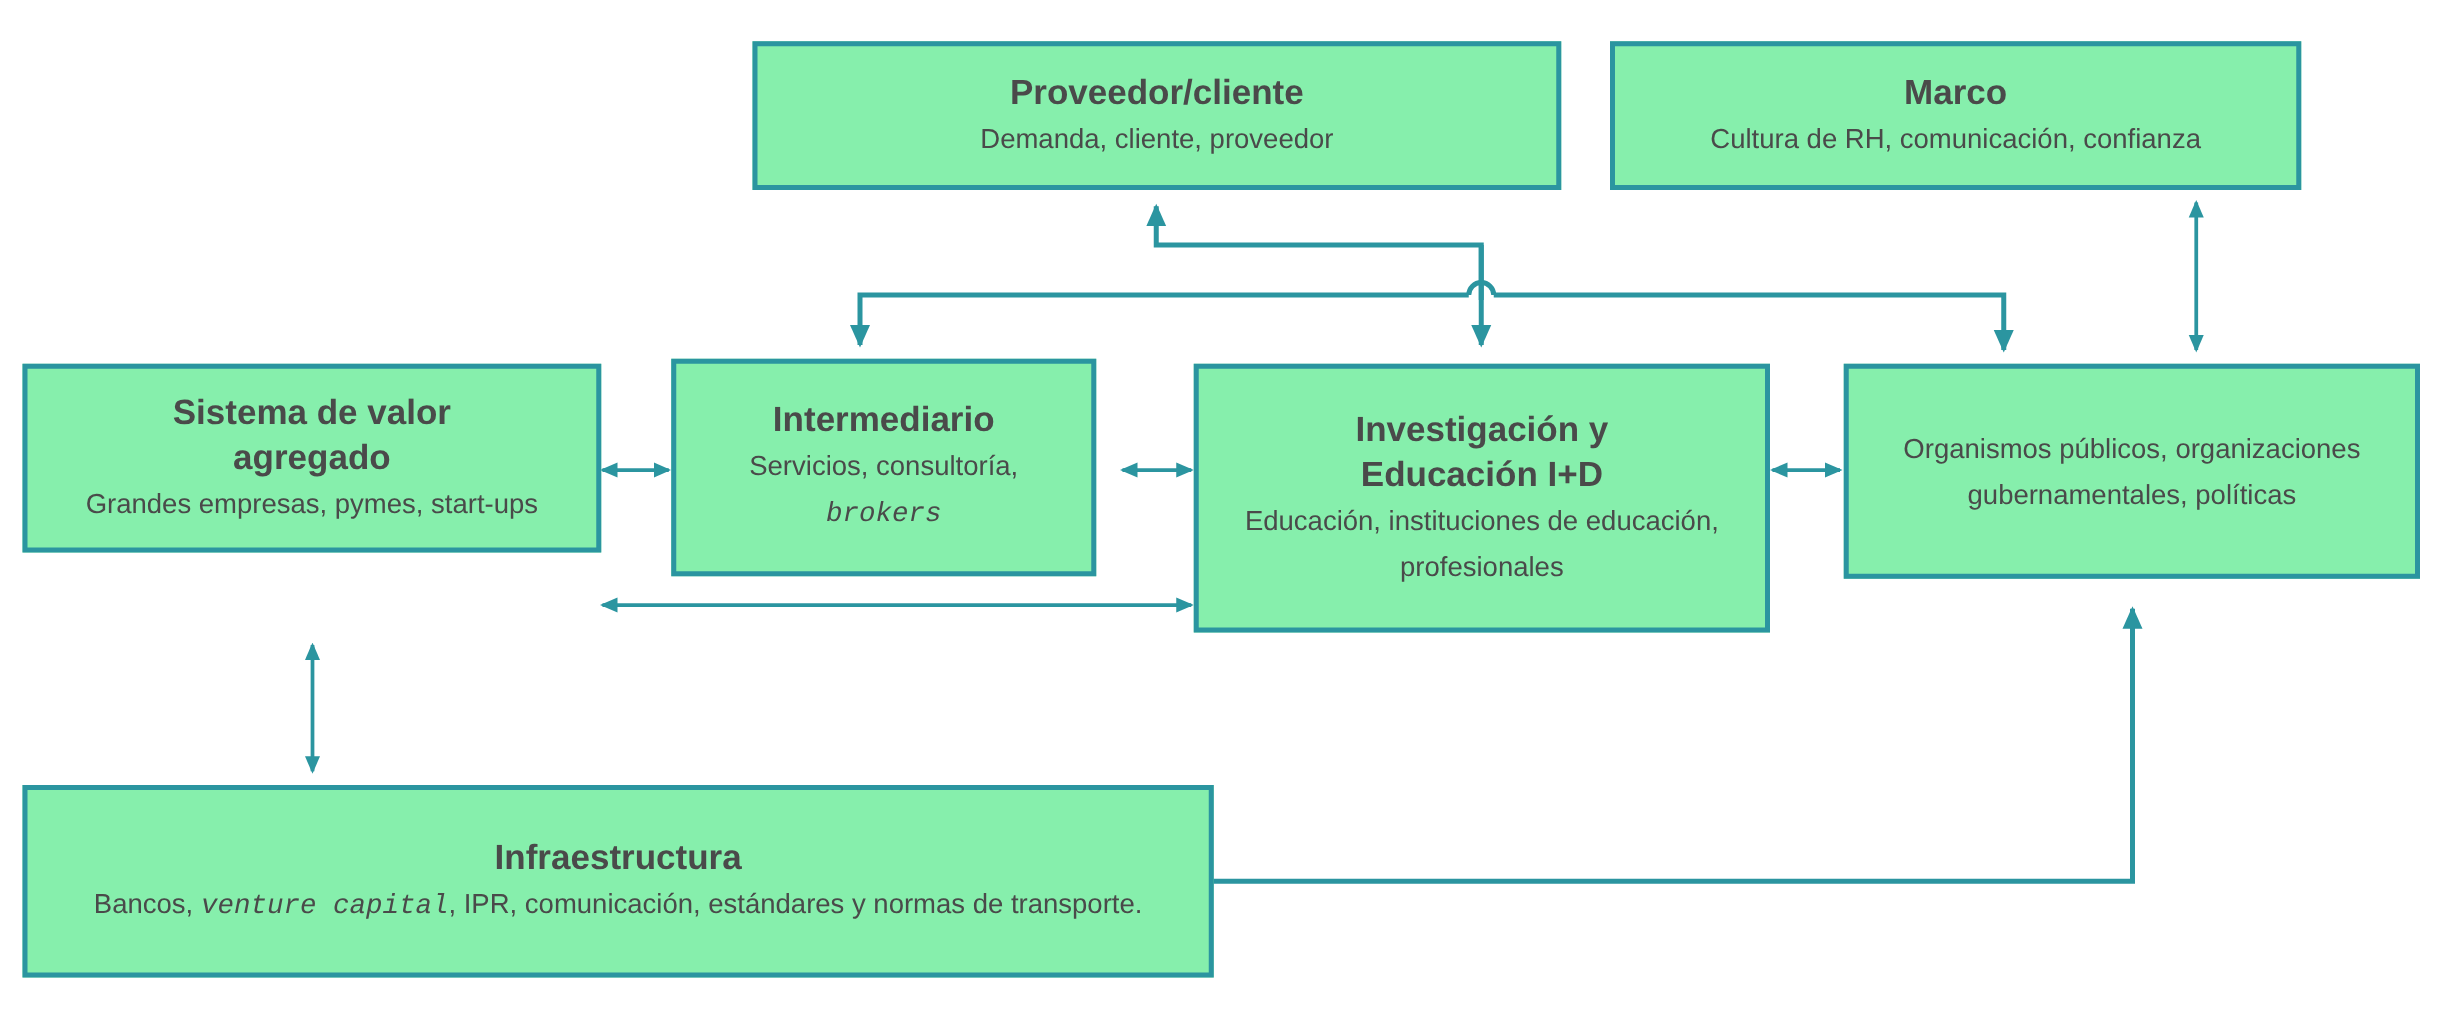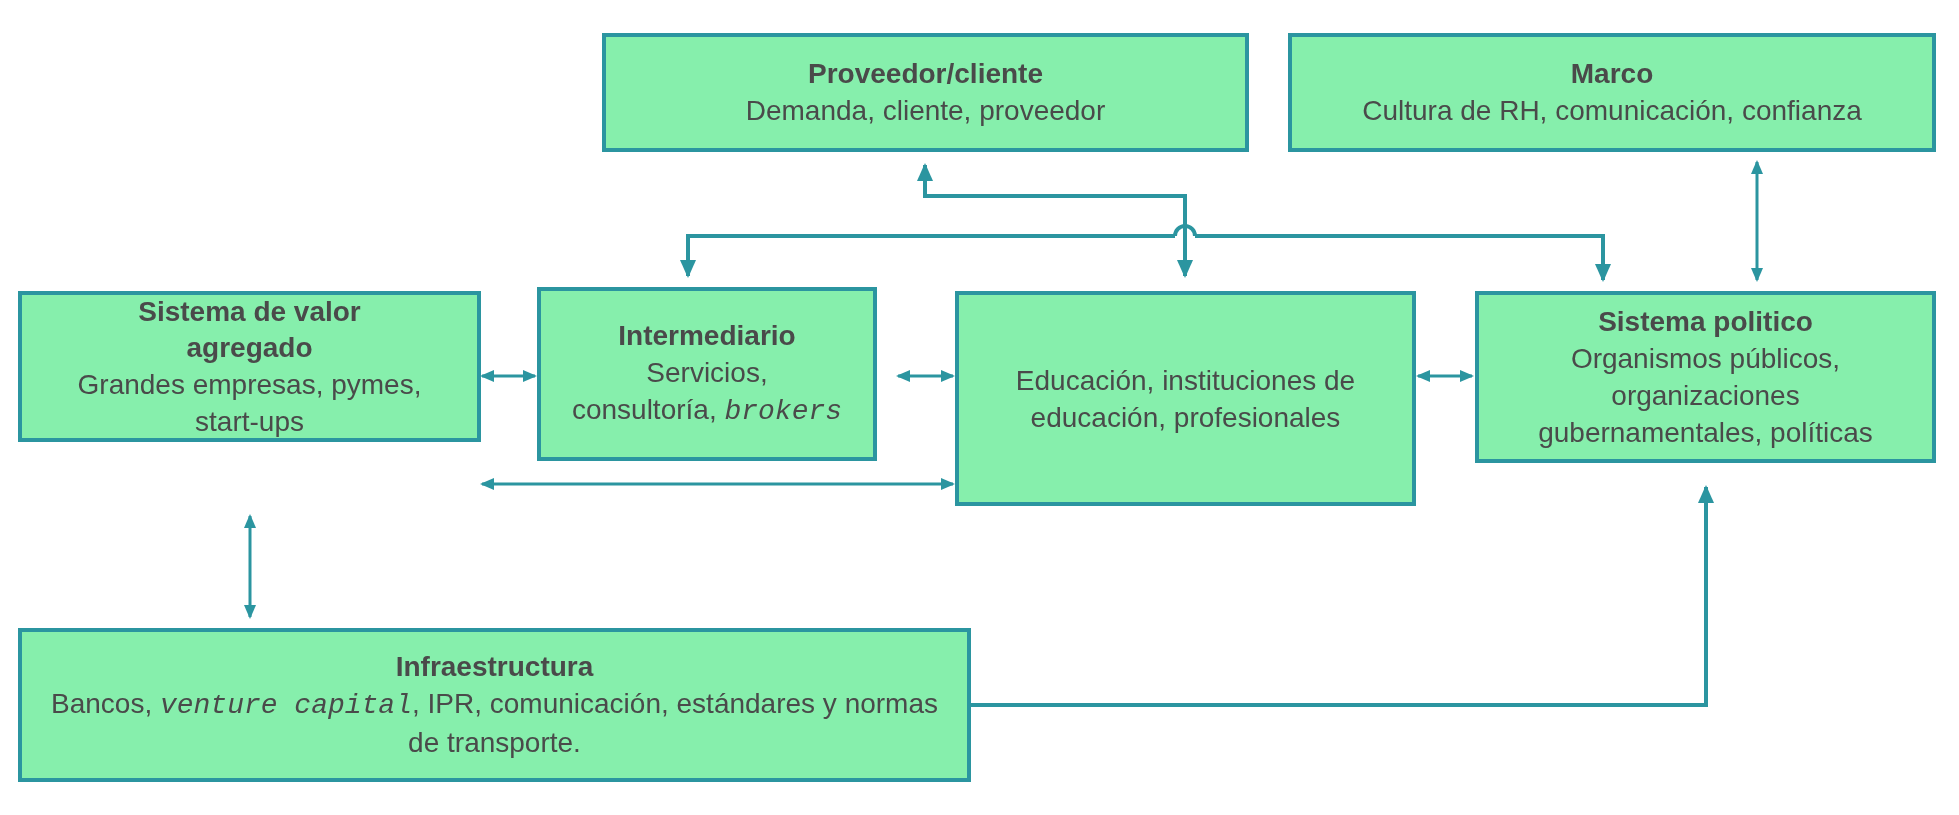--- a/index.html
+++ b/index.html
@@ -2,21 +2,21 @@
 <html><head>
 <meta charset="utf-8">
 <style>
   html, body { margin: 0; padding: 0; background: #ffffff; }
   body { width: 1959px; height: 815px; position: relative; overflow: hidden;
          font-family: "Liberation Sans", sans-serif; color: #4a4a4a; }
   .box { position: absolute; box-sizing: border-box; border: 4px solid #2b95a0;
          background: #86efac; display: flex; flex-direction: column; align-items: center;
          justify-content: center; text-align: center; padding: 4px 10px; }
   .title { font-weight: bold; font-size: 28px; line-height: 36px; color: #4a4a4a; }
-  .desc { font-size: 28px; line-height: 37px; color: #4a4a4a; }
+  .desc { font-size: 22px; line-height: 37px; color: #4a4a4a; }
   .desc i { font-style: italic; font-family: Liberation Mono, monospace; }
   svg#links { position: absolute; left: 0; top: 0; }
 </style>
 </head>
 <body>
 
 <svg id="links" width="1959" height="815" viewBox="0 0 1959 815">
   <defs>
     <marker id="ah" markerWidth="10" markerHeight="10" refX="8" refY="5" orient="auto" markerUnits="userSpaceOnUse">
       <path d="M0,0 L10,5 L0,10 Z" fill="#2b95a0"></path>
@@ -52,40 +52,40 @@
 
     <path d="M910,705 L1706,705 L1706,487" marker-start="url(#ahBig)" marker-end="url(#ahBig)"></path>
   </g>
 </svg>
 
 <div class="box" style="left:602px;top:33px;width:647px;height:119px;">
   <div class="title">Proveedor/cliente</div>
   <div class="desc">Demanda, cliente, proveedor</div>
 </div>
 
-<div class="box" style="left:1288px;top:33px;width:648px;height:119px;">
+<div class="box" style="left:1288px;top:33px;width:553px;height:119px;">
   <div class="title">Marco</div>
   <div class="desc">Cultura de RH, comunicación, confianza</div>
 </div>
 
 <div class="box" style="left:18px;top:291px;width:463px;height:151px;padding:4px 40px;">
   <div class="title" style="padding:0 40px;">Sistema de valor agregado</div>
   <div class="desc">Grandes empresas, pymes, start-ups</div>
 </div>
 
 <div class="box" style="left:537px;top:287px;width:340px;height:174px;padding:4px 30px;">
   <div class="title">Intermediario</div>
   <div class="desc"><span>Servicios, consultoría, </span><i>brokers</i></div>
 </div>
 
 <div class="box" style="left:955px;top:291px;width:461px;height:215px;padding:4px 30px;">
+  <div class="title" style="padding:0 60px;">Investigación y Educación I+D</div>
   <div class="desc">Educación, instituciones de educación, profesionales</div>
 </div>
 
 <div class="box" style="left:1475px;top:291px;width:461px;height:172px;padding:4px 20px;">
-  <div class="title">Sistema politico</div>
   <div class="desc">Organismos públicos, organizaciones gubernamentales, políticas</div>
 </div>
 
 <div class="box" style="left:18px;top:628px;width:953px;height:154px;padding:4px 20px;">
   <div class="title">Infraestructura</div>
   <div class="desc"><span>Bancos, </span><i>venture capital</i><span>, IPR, comunicación, estándares y normas de transporte.</span></div>
 </div>
 
 </body></html>

